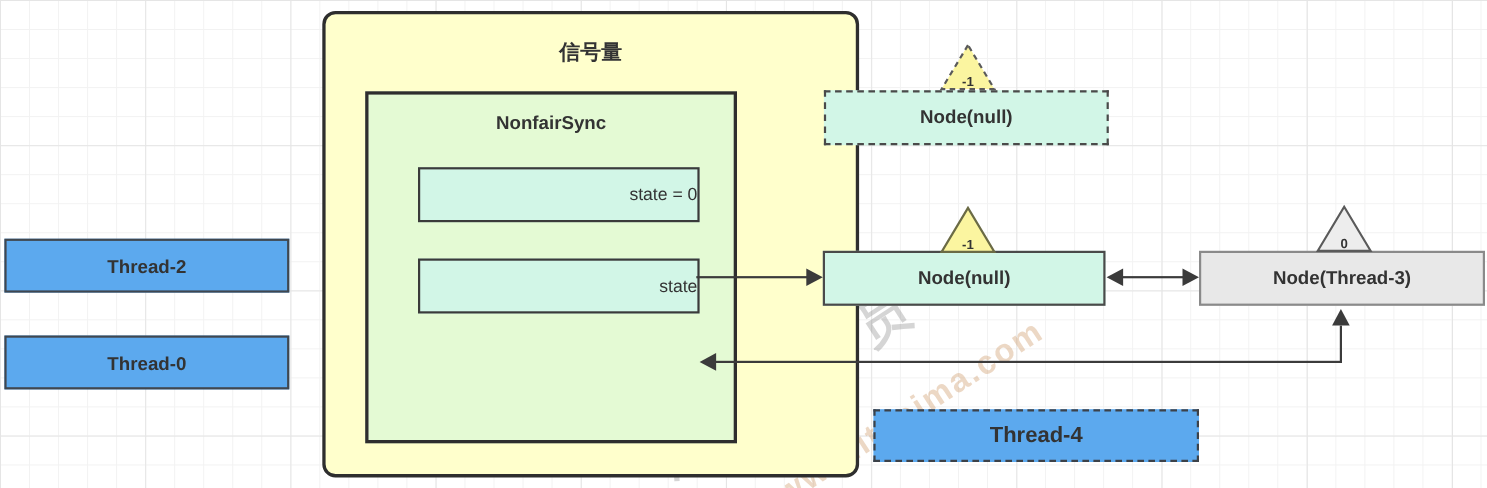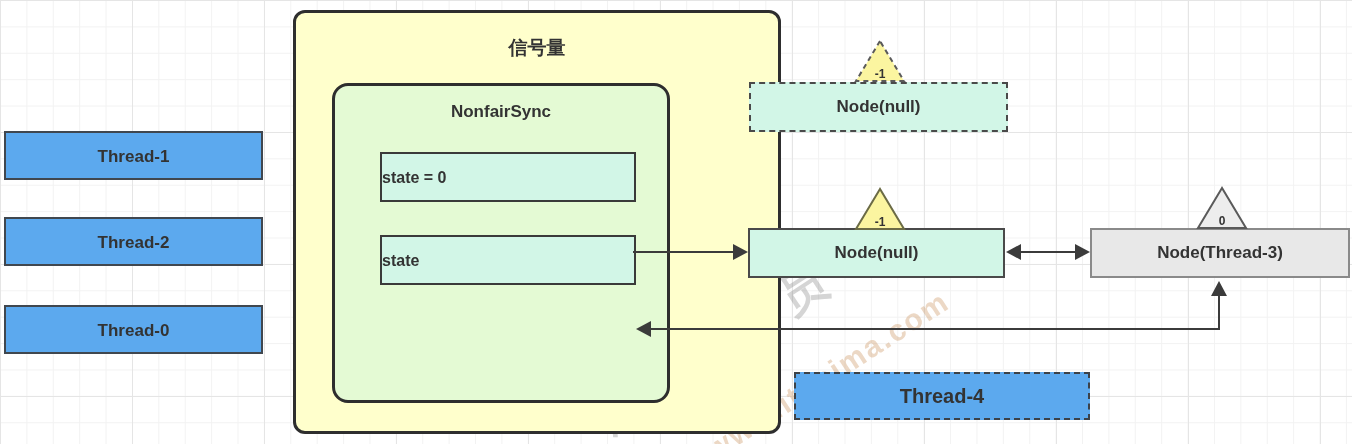--- a/index.html
+++ b/index.html
@@ -23,24 +23,24 @@
          transform:rotate(-33deg);transform-origin:left top;}
   
   .thread{left:4px;width:259px;height:49px;line-height:47px;background:#5CA9EE;
           border:2px solid #40474f;font-size:17px;font-weight:bold;z-index:2;}
   .t1{top:131px;} .t2{top:217px;} .t0{top:305px;}
   
   .sem{left:293px;top:10px;width:488px;height:424px;background:#FFFFCC;
        border:3px solid #2e2e2e;border-radius:12px;z-index:2;}
   .sem-title{margin-top:22px;font-size:19px;font-weight:bold;}
   .sync{position:absolute;left:36px;top:70px;width:338px;height:320px;background:#E4FAD4;
-        border:3px solid #2e2e2e;border-radius:16px;box-sizing:border-box;}
+        border:3px solid #2e2e2e;border-radius:0;box-sizing:border-box;}
   .sync-title{margin-top:16px;font-size:17px;font-weight:bold;text-align:center;color:#333;}
   .field{position:absolute;left:45px;width:256px;height:50px;line-height:48px;background:#D2F6E7;
-         border:2px solid #3a3a3a;font-size:16px;font-weight:bold;text-align:left;color:#333;box-sizing:border-box;}
+         border:2px solid #3a3a3a;font-size:16px;font-weight:normal;text-align:right;color:#333;box-sizing:border-box;}
   .f-state{top:66px;} .f-head{top:149px;} .f-tail{top:225px;}
   
   .node{height:50px;line-height:46px;font-size:17px;font-weight:bold;z-index:2;}
   .node-pending{left:749px;top:82px;width:259px;background:#D2F6E7;border:2px dashed #4a4a4a;}
   .node-head{left:748px;top:228px;width:257px;background:#D2F6E7;border:2px solid #4a4a4a;}
   .node-tail{left:1090px;top:228px;width:260px;background:#E8E8E8;border:2px solid #8a8a8a;}
   .thread4{left:794px;top:372px;width:296px;height:48px;line-height:44px;background:#5CA9EE;
            border:2px dashed #3c4249;font-size:20px;font-weight:bold;z-index:2;}
   
   .tri{position:absolute;width:54px;height:46px;z-index:4;}
@@ -61,23 +61,20 @@
   .ah-up{border-left:8px solid transparent;border-right:8px solid transparent;border-bottom:15px solid #3b3b3b;}
 </style>
 </head>
 <body>
 
 <div class="canvas">
 
   <div class="wm wm-cn">黑马程序员</div>
   <div class="wm wm-site">www.itheima.com</div>
 
-  <div class="box thread t1">
-    <span>Thread-1</span>
-  </div>
   <div class="box thread t2">
     <span>Thread-2</span>
   </div>
   <div class="box thread t0">
     <span>Thread-0</span>
   </div>
 
   <div class="box sem">
     <div class="sem-title">信号量</div>
     <div class="sync">

